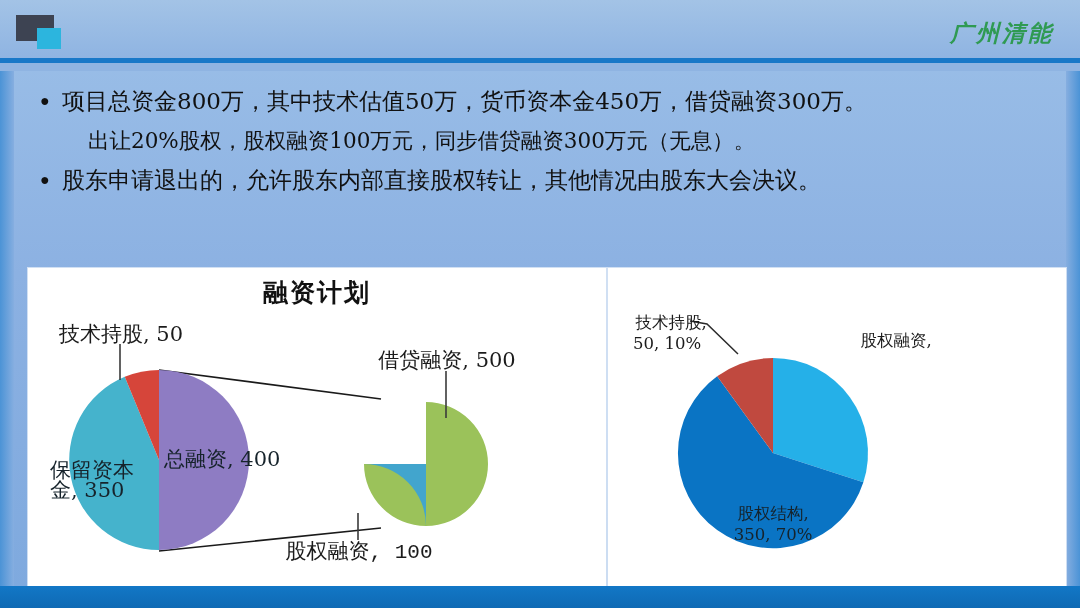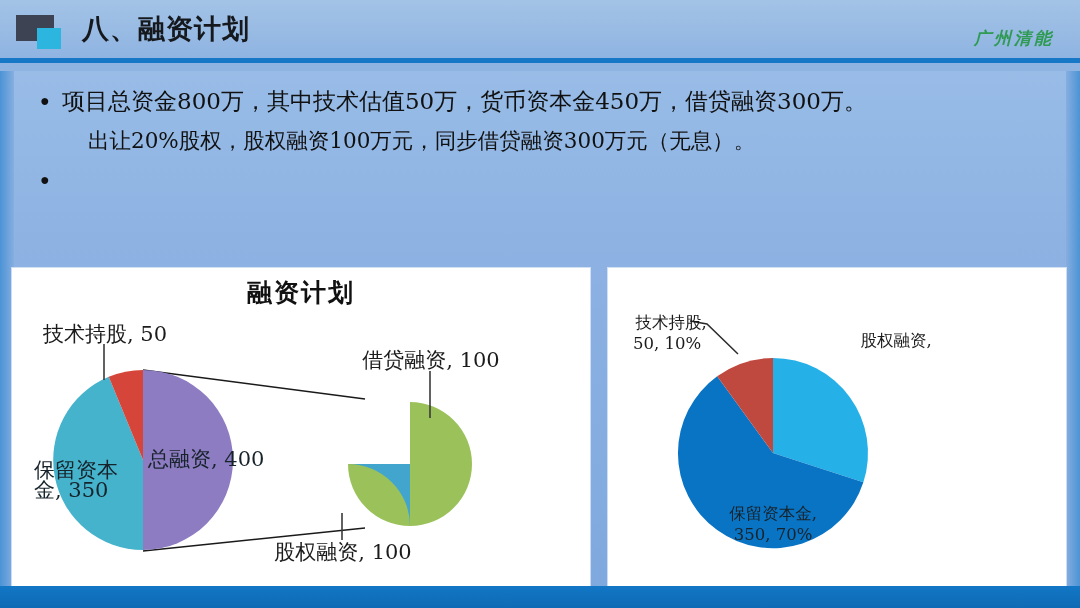--- a/index.html
+++ b/index.html
@@ -29,22 +29,22 @@
   }
   .logo-mark{position:absolute;left:16px;top:15px;width:52px;height:36px;}
   .logo-dark{position:absolute;left:0;top:0;width:38px;height:26px;background:#3d4352;}
   .logo-cyan{position:absolute;left:21px;top:13px;width:24px;height:21px;background:#2cb5de;}
   .slide-title{
     position:absolute;left:82px;top:11px;
     font-size:27px;font-weight:bold;color:#15181c;letter-spacing:1px;
     font-family:"DejaVu Serif","Liberation Serif",serif;
   }
   .brand{
-    position:absolute;right:26px;top:27px;
-    font-size:17px;font-weight:bold;color:#2f9a52;letter-spacing:3px;
+    position:absolute;right:26px;top:18px;
+    font-size:23px;font-weight:bold;color:#2f9a52;letter-spacing:3px;
     font-family:"DejaVu Serif","Liberation Serif",serif;
     font-style:italic;
   }
 
   
   .bullets{position:absolute;left:36px;top:82px;width:1010px;}
   .bline{display:flex;align-items:flex-start;margin-bottom:2px;}
   .dot{
     width:22px;min-width:22px;font-size:16px;line-height:38px;color:#111;
     text-align:left;padding-left:4px;
@@ -55,21 +55,21 @@
     letter-spacing:0px;white-space:nowrap;
   }
   .btext.sub{font-size:21.5px;line-height:37px;}
   .indent{padding-left:26px;}
 
   
   .panel{
     position:absolute;background:#ffffff;
     box-shadow:0 0 0 1px rgba(255,255,255,.6);
   }
-  #panel-left{left:12px;top:268px;width:578px;height:318px;}
+  #panel-left{left:28px;top:268px;width:578px;height:318px;}
   #panel-right{left:608px;top:268px;width:458px;height:318px;}
 
   .chart-title{
     position:absolute;width:100%;text-align:center;top:8px;
     font-size:25px;font-weight:bold;color:#111;
     font-family:"DejaVu Serif","Liberation Serif",serif;letter-spacing:2px;
   }
   .chart-svg{position:absolute;left:0;top:0;}
 
   .lbl{
@@ -96,41 +96,41 @@
 </head>
 <body>
 
 <div class="slide">
 
   <div class="header">
     <div class="logo-mark">
       <div class="logo-dark"></div>
       <div class="logo-cyan"></div>
     </div>
-    <div class="slide-title">八、融资计划</div>
     <div class="brand">广州清能</div>
   </div>
   <div class="header-rule"></div>
   <div class="header-rule2"></div>
 
   <div class="edge-left"></div>
   <div class="edge-right"></div>
 
   <div class="bullets">
 
     <div class="bline">
       <div class="dot">●</div>
       <div class="btext">项目总资金800万，其中技术估值50万，货币资本金450万，借贷融资300万。</div>
     </div>
     <div class="bline">
       <div class="dot"></div>
       <div class="btext sub indent">出让20%股权，股权融资100万元，同步借贷融资300万元（无息）。</div>
     </div>
     <div class="bline">
       <div class="dot">●</div>
+      <div class="btext">股东申请退出的，允许股东内部直接股权转让，其他情况由股东大会决议。</div>
     </div>
 
   </div>
 
   <div class="panel" id="panel-left">
     <div class="chart-title">融资计划</div>
 
     <svg class="chart-svg" width="578" height="318">
 
       <line x1="131" y1="102" x2="353" y2="131" stroke="#1a1a1a" stroke-width="1.6"></line>
@@ -151,23 +151,23 @@
       <line x1="330" y1="245" x2="330" y2="272" stroke="#3a3a3a" stroke-width="1.6"></line>
     </svg>
 
     <div class="lbl c" style="left:18px;top:57px;width:150px;">技术持股, 50</div>
 
     <div class="lbl inpie" style="left:22px;top:193px;text-align:right;">保留资本</div>
     <div class="lbl inpie" style="left:22px;top:213px;">金, 350</div>
 
     <div class="lbl inpie" style="left:136px;top:182px;">总融资, 400</div>
 
-    <div class="lbl c" style="left:345px;top:83px;width:148px;">借贷融资, 100</div>
+    <div class="lbl c" style="left:345px;top:83px;width:148px;">借贷融资, 500</div>
 
-    <div class="lbl c" style="left:257px;top:275px;width:148px;">股权融资, 100</div>
+    <div class="lbl c" style="left:257px;top:275px;width:148px;font-family:Liberation Mono, monospace;">股权融资, 100</div>
 
   </div>
 
   <div class="panel" id="panel-right">
 
     <svg class="chart-svg" width="458" height="318">
 
       <path d="M165,185 L165,90 A95,95 0 0,1 255.35,214.36 Z" fill="#25b0e8"></path>
 
       <path d="M165,185 L255.35,214.36 A95,95 0 1,1 109.15,108.31 Z" fill="#0a74c4"></path>
@@ -175,19 +175,19 @@
       <path d="M165,185 L109.15,108.31 A95,95 0 0,1 165,90 Z" fill="#c0493f"></path>
 
       <polyline points="82,53 99,56 130,86" fill="none" stroke="#2b2b2b" stroke-width="1.5"></polyline>
     </svg>
 
     <div class="lbl big c" style="left:0px;top:44px;width:126px;text-align:center;">技术持股,</div>
     <div class="lbl big c" style="left:0px;top:65px;width:118px;">50, 10%</div>
 
     <div class="lbl big c" style="left:218px;top:62px;width:140px;">股权融资,</div>
 
-    <div class="lbl big c inpie" style="left:95px;top:235px;width:140px;">保留资本金,</div>
+    <div class="lbl big c inpie" style="left:95px;top:235px;width:140px;">股权结构,</div>
     <div class="lbl big c inpie" style="left:95px;top:256px;width:140px;">350, 70%</div>
 
   </div>
 
   <div class="bot-bar"></div>
 </div>
 
 </body></html>

